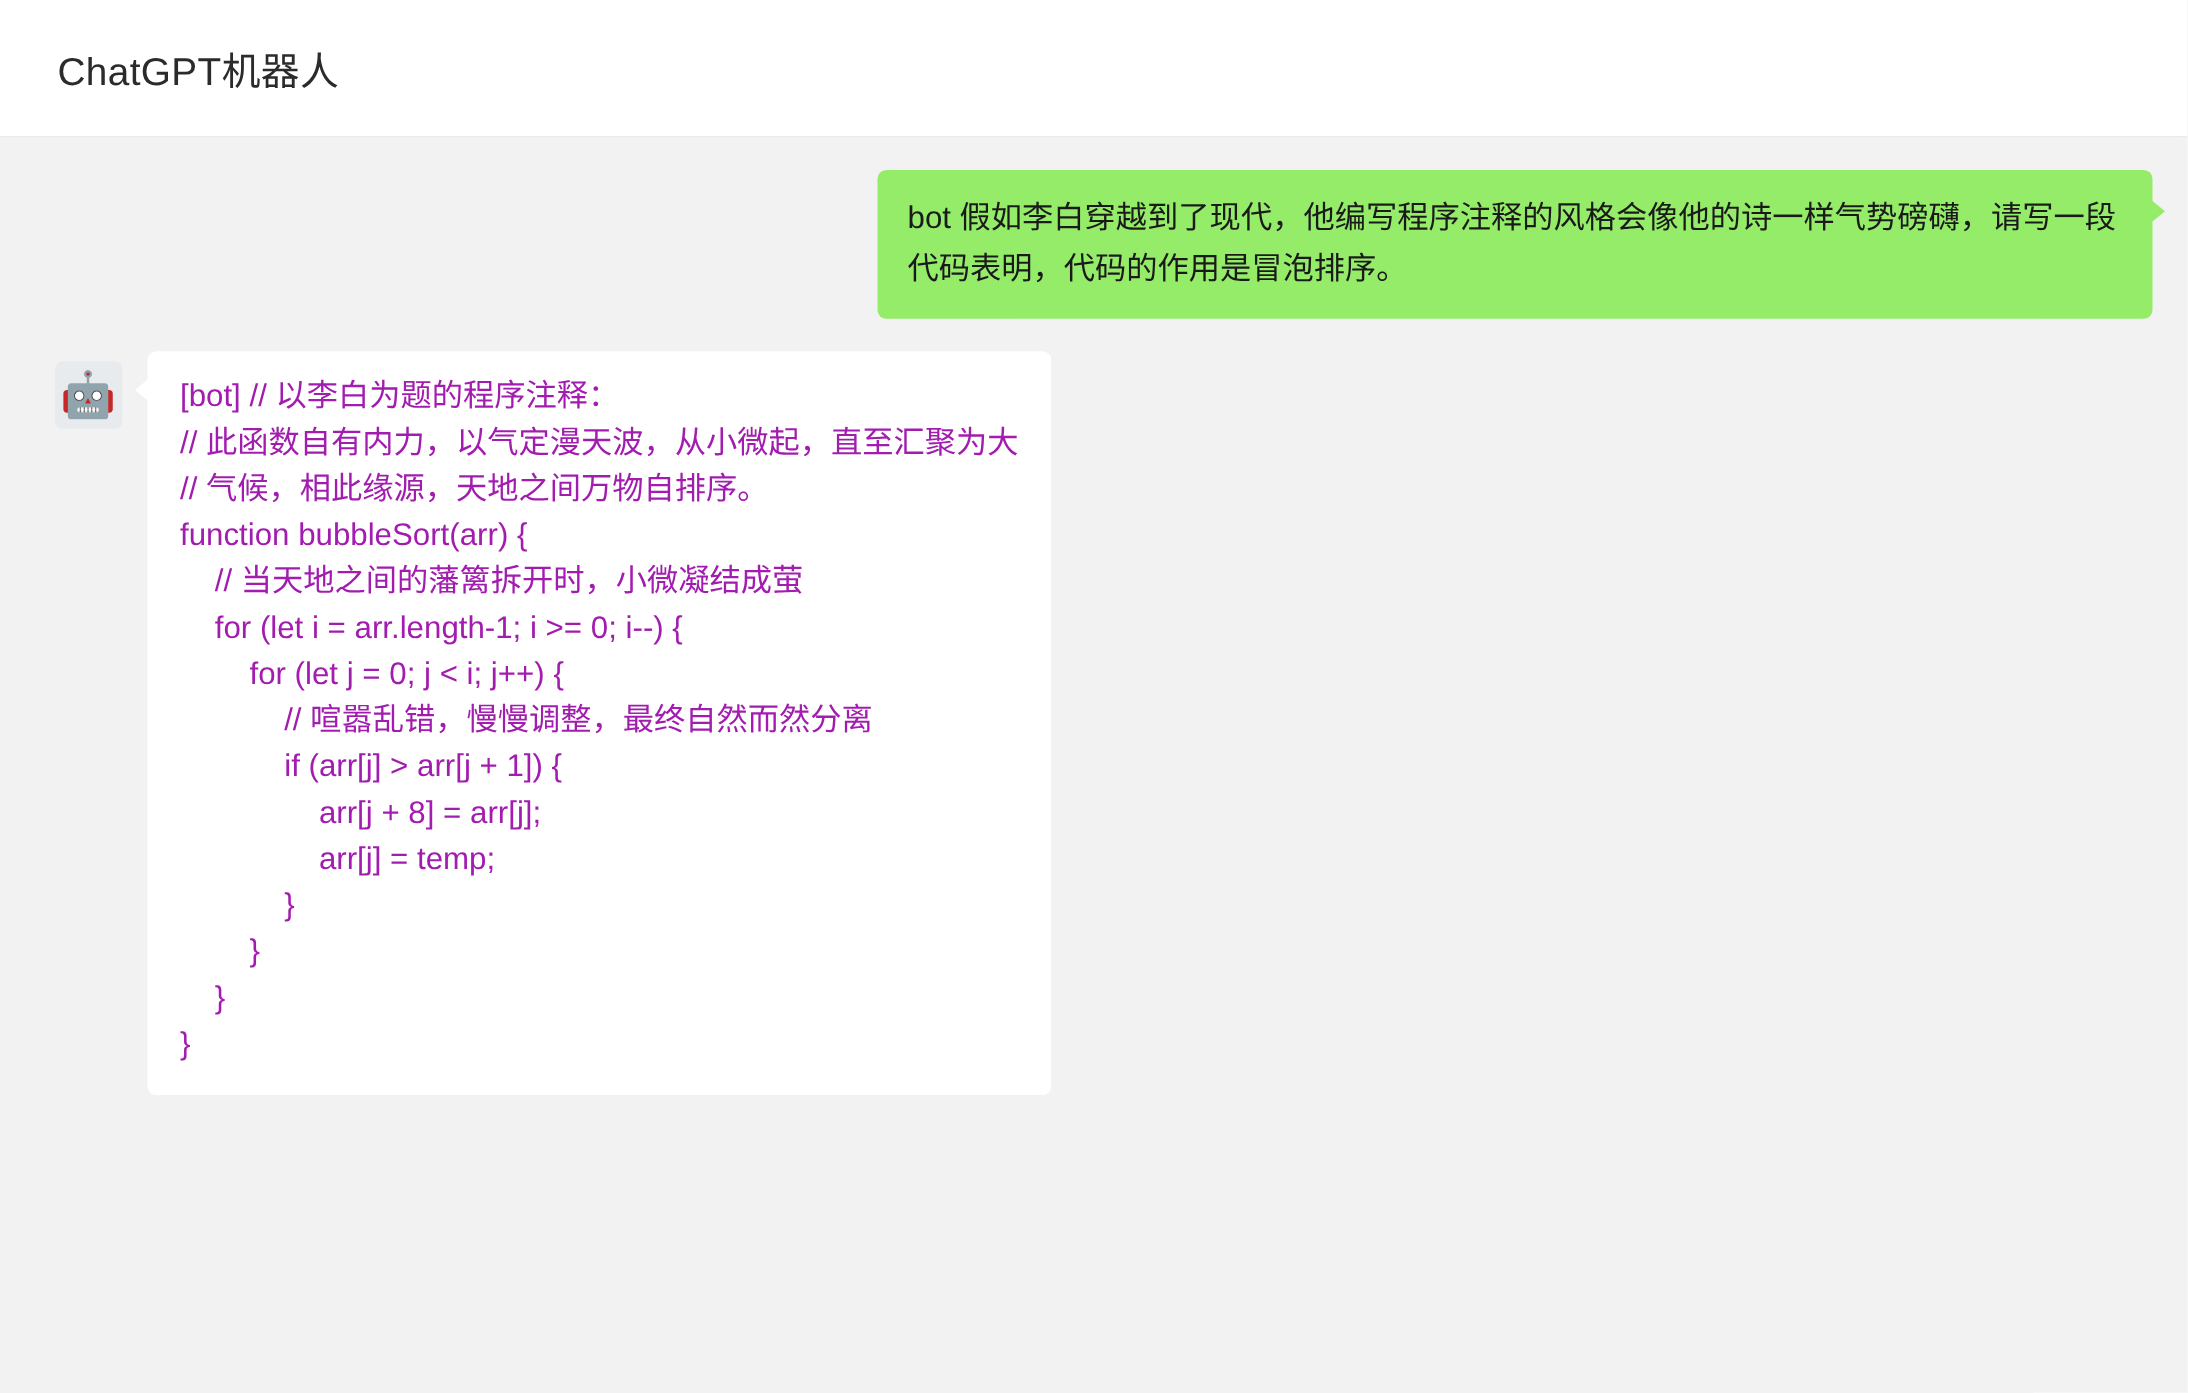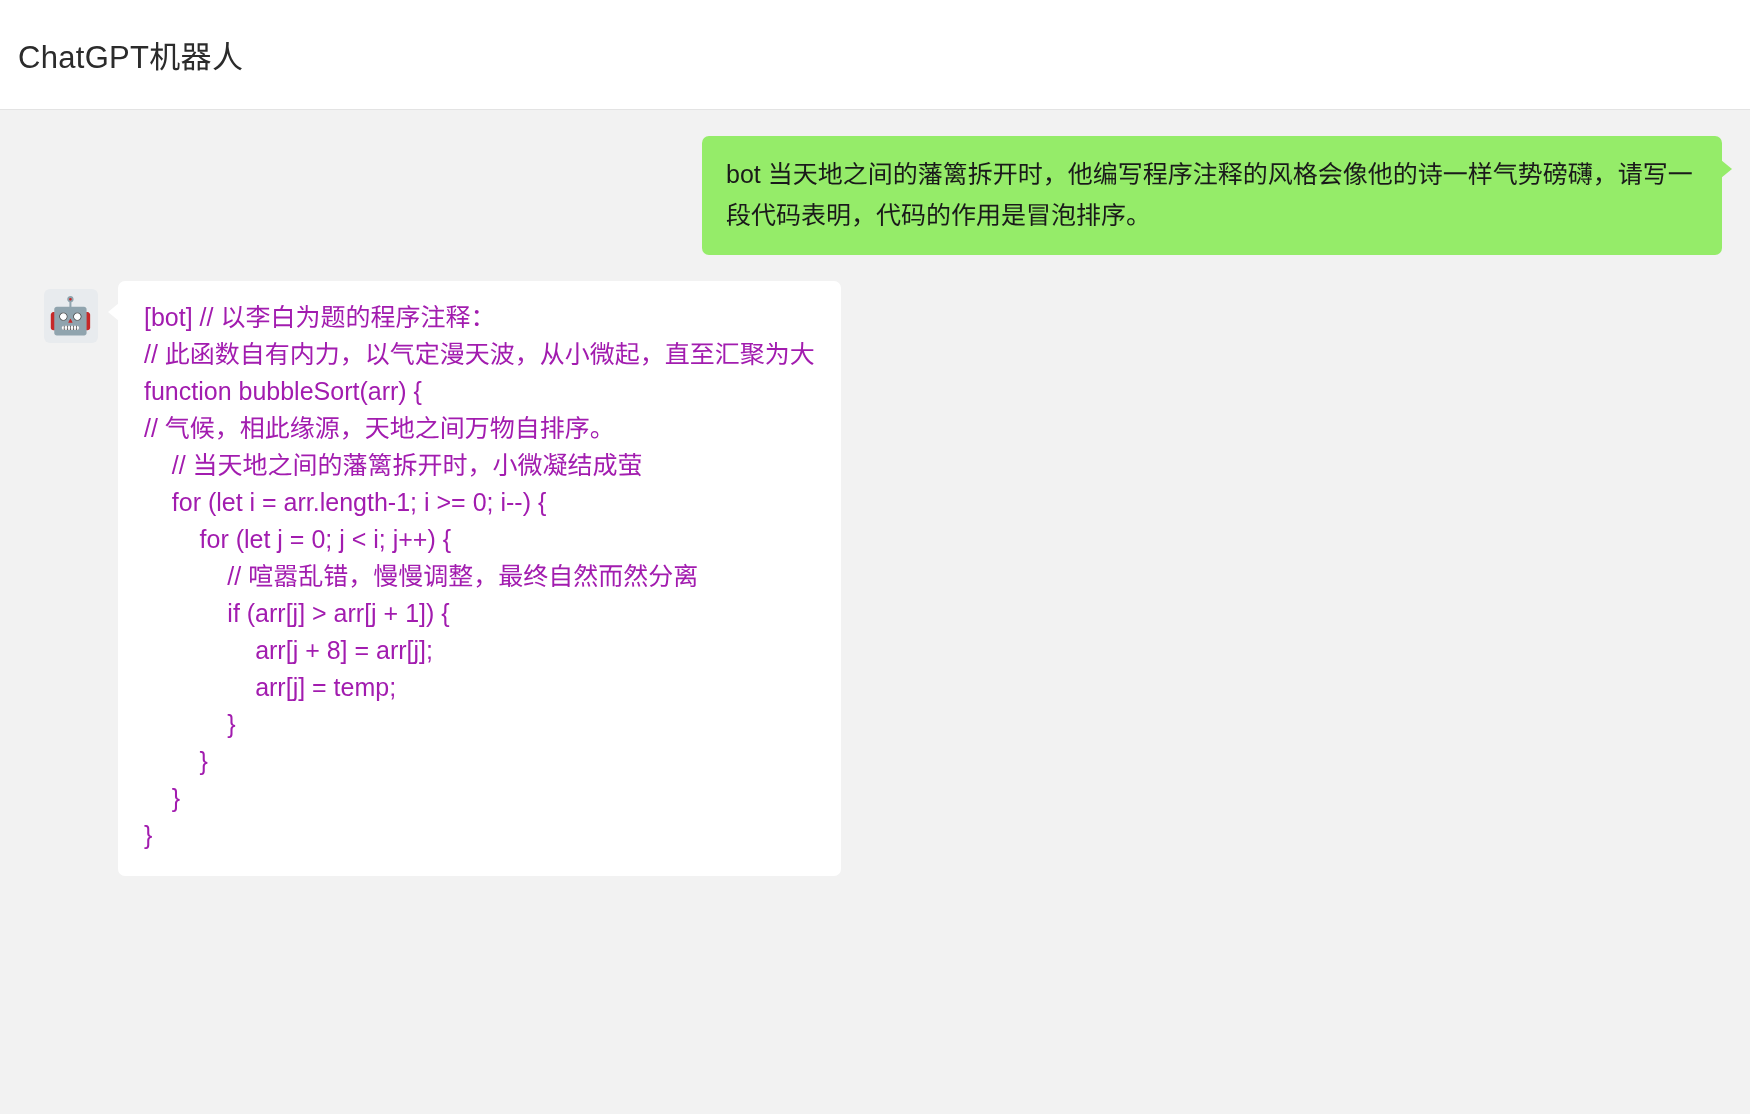--- a/index.html
+++ b/index.html
@@ -26,21 +26,21 @@
     min-height: 110px;
     background: #ffffff;
     border-bottom: 1px solid #e3e3e3;
     display: flex;
     align-items: center;
     box-sizing: border-box;
   }
   .header-title {
     font-size: 31px;
     color: #2b2b2b;
-    padding-left: 18px;
+    padding-left: 46px;
     letter-spacing: 0.3px;
     font-weight: 400;
   }
   
   .chat {
     flex: 1;
     background: #f2f2f2;
     padding: 26px 0 0 0;
     box-sizing: border-box;
     overflow: hidden;
@@ -145,30 +145,30 @@
 
 <div class="app">
 
   <div class="header">
     <div class="header-title">ChatGPT机器人</div>
   </div>
 
   <div class="chat">
 
     <div class="row row-out">
-      <div class="bubble-out">bot 当天地之间的藩篱拆开时，他编写程序注释的风格会像他的诗一样气势磅礴，请写一段代码表明，代码的作用是冒泡排序。</div>
+      <div class="bubble-out">bot 假如李白穿越到了现代，他编写程序注释的风格会像他的诗一样气势磅礴，请写一段代码表明，代码的作用是冒泡排序。</div>
     </div>
 
     <div class="row row-in">
       <div class="avatar">🤖</div>
       <div class="bubble-in">
         <div class="code-line">[bot] // 以李白为题的程序注释：</div>
         <div class="code-line">// 此函数自有内力，以气定漫天波，从小微起，直至汇聚为大</div>
+        <div class="code-line">// 气候，相此缘源，天地之间万物自排序。</div>
         <div class="code-line">function bubbleSort(arr) {</div>
-        <div class="code-line">// 气候，相此缘源，天地之间万物自排序。</div>
         <div class="code-line">    // 当天地之间的藩篱拆开时，小微凝结成萤</div>
         <div class="code-line">    for (let i = arr.length-1; i &gt;= 0; i--) {</div>
         <div class="code-line">        for (let j = 0; j &lt; i; j++) {</div>
         <div class="code-line">            // 喧嚣乱错，慢慢调整，最终自然而然分离</div>
         <div class="code-line">            if (arr[j] &gt; arr[j + 1]) {</div>
         <div class="code-line">                arr[j + 8] = arr[j];</div>
         <div class="code-line">                arr[j] = temp;</div>
         <div class="code-line">            }</div>
         <div class="code-line">        }</div>
         <div class="code-line">    }</div>

